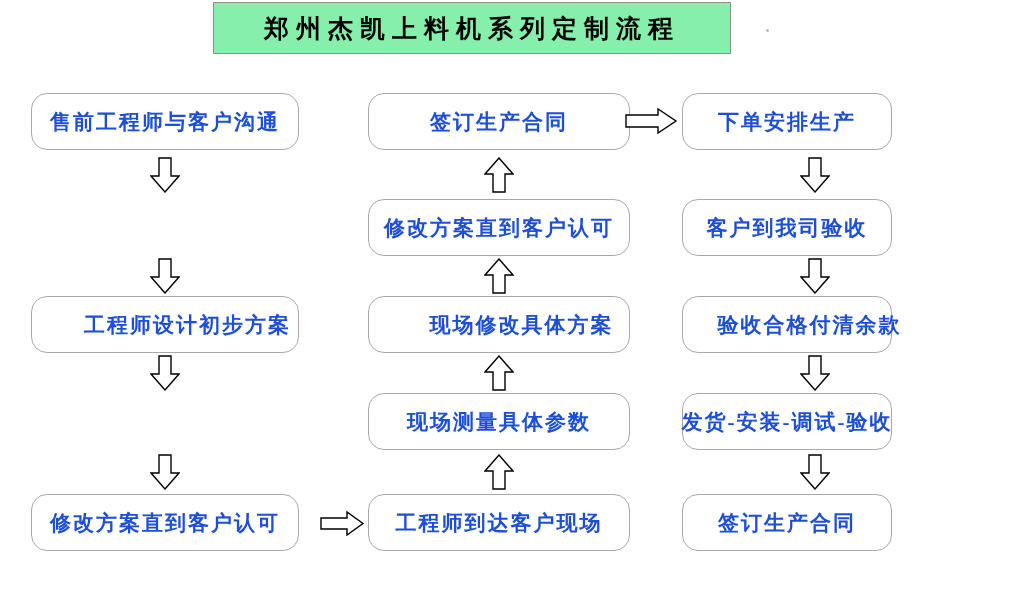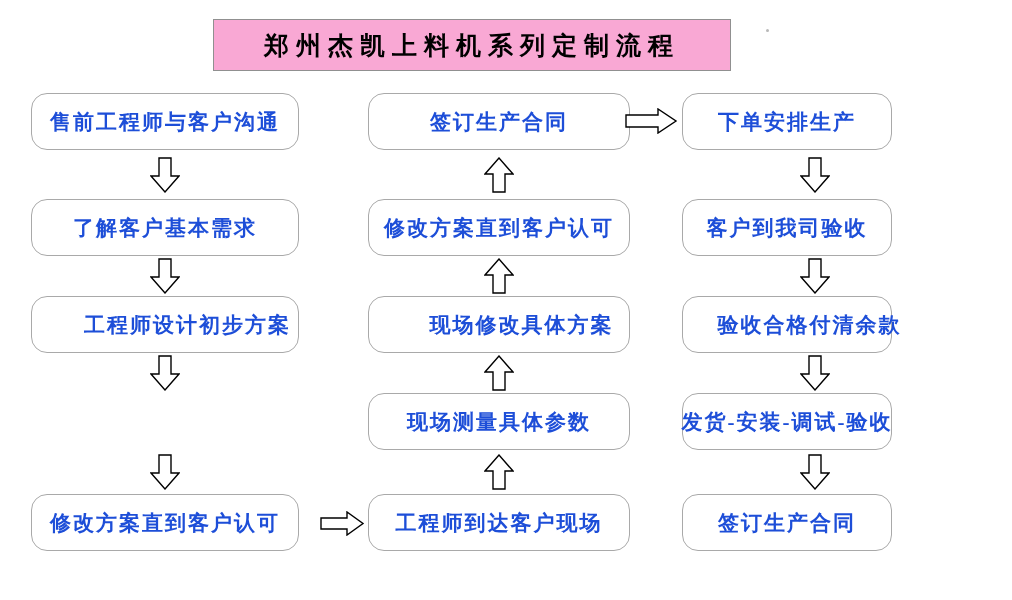--- a/index.html
+++ b/index.html
@@ -11,25 +11,25 @@
   #canvas {
     position: relative;
     width: 1012px;
     height: 600px;
     background: #ffffff;
     overflow: hidden;
   }
   .title-box {
     position: absolute;
     left: 213px;
-    top: 19px;
+    top: 2px;
     width: 516px;
     height: 50px;
     border: 1px solid #909090;
-    background: #f9a8d4;
+    background: #86efac;
     display: flex;
     align-items: center;
     justify-content: center;
   }
   .title-text {
     font-size: 25px;
     font-weight: bold;
     letter-spacing: 7px;
     color: #000000;
     white-space: nowrap;
@@ -92,23 +92,20 @@
 <div id="canvas">
 
   <div class="title-box">
     <span class="title-text">郑州杰凯上料机系列定制流程</span>
   </div>
   <div class="speck"></div>
 
   <div class="box col-left row-1">
     <span>售前工程师与客户沟通</span>
   </div>
-  <div class="box col-left row-2">
-    <span>了解客户基本需求</span>
-  </div>
   <div class="box col-left row-3">
     <span>工程师设计初步方案</span>
   </div>
   <div class="box col-left row-5">
     <span>修改方案直到客户认可</span>
   </div>
 
   <div class="box col-mid row-1">
     <span>签订生产合同</span>
   </div>

